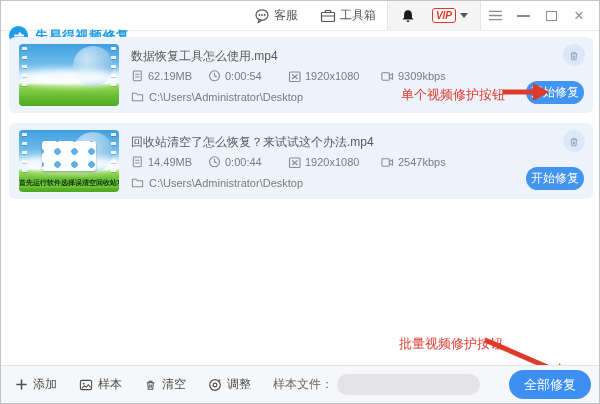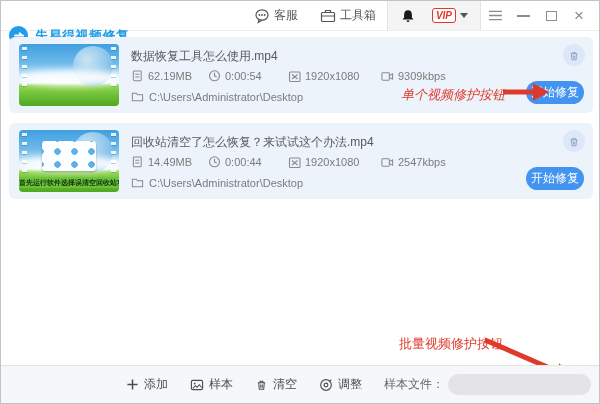--- a/index.html
+++ b/index.html
@@ -41,21 +41,21 @@
   .fname { position:absolute; left:122px; top:11px; font-size:12px; color:#595959; white-space:nowrap; }
   .meta { position:absolute; left:122px; top:32px; display:flex; align-items:center; font-size:11px; color:#7b7b7b; }
   .m-item { display:flex; align-items:center; gap:4px; }
   .m-size{ width:69px;} .m-dur{ width:70px; margin-left:8px;} .m-res{ width:84px; margin-left:10px;} .m-bit{ margin-left:8px;}
   .pathrow { position:absolute; left:122px; top:53px; display:flex; align-items:center; gap:5px; font-size:11px; color:#7b7b7b; }
   .del-btn { position:absolute; right:8px; top:7px; width:22px; height:22px; border-radius:50%; background:#dce8f9; display:flex; align-items:center; justify-content:center; cursor:pointer; }
   .fix-btn { position:absolute; right:9px; bottom:9px; width:58px; height:23px; border:none; border-radius:12px; background:#4294f0; color:#fff; font-size:12px; cursor:pointer; font-family:inherit; display:flex; align-items:center; justify-content:center; }
 
   
   .anno { position:absolute; color:#de3a2c; font-size:13px; white-space:nowrap; }
-  .anno-single { left:400px; top:85px;font-style:italic; }
+  .anno-single { left:400px; top:85px; }
   .anno-batch { left:398px; top:334px; }
   .arrow-svg { position:absolute; pointer-events:none; }
 
   
   .bottombar { position:absolute; left:0; right:0; bottom:0; height:38px; background:#f6f7f8; border-top:1px solid #e4e4e4; display:flex; align-items:center; padding:0 8px 0 14px;justify-content:flex-end; }
   .bb-item { display:flex; align-items:center; gap:5px; font-size:12px; color:#4d4d4d; cursor:pointer; margin-right:22px; }
   .bb-label { font-size:12px; color:#666; margin-right:4px; }
   .sample-input { width:143px; height:21px; border:none; border-radius:11px; background:#e4e4e6; outline:none; padding:0 10px; font-size:11px; color:#555; }
   .repair-all { margin-left:auto; width:82px; height:29px; border:none; border-radius:15px; background:#3e8ff2; color:#fff; font-size:13px; cursor:pointer; font-family:inherit; display:flex; align-items:center; justify-content:center; }
 
@@ -307,15 +307,16 @@
       <span>清空</span>
     </div>
     <div class="bb-item">
       <svg class="ic" width="14" height="14" viewBox="0 0 15 15" stroke="#4d4d4d" fill="none">
           <use href="#i-target"></use>
         </svg>
       <span>调整</span>
     </div>
     <span class="bb-label">样本文件：</span>
     <input class="sample-input" type="text" value="" style="">
+    <button class="repair-all">全部修复</button>
   </div>
 
 </div>
 
 </body></html>

